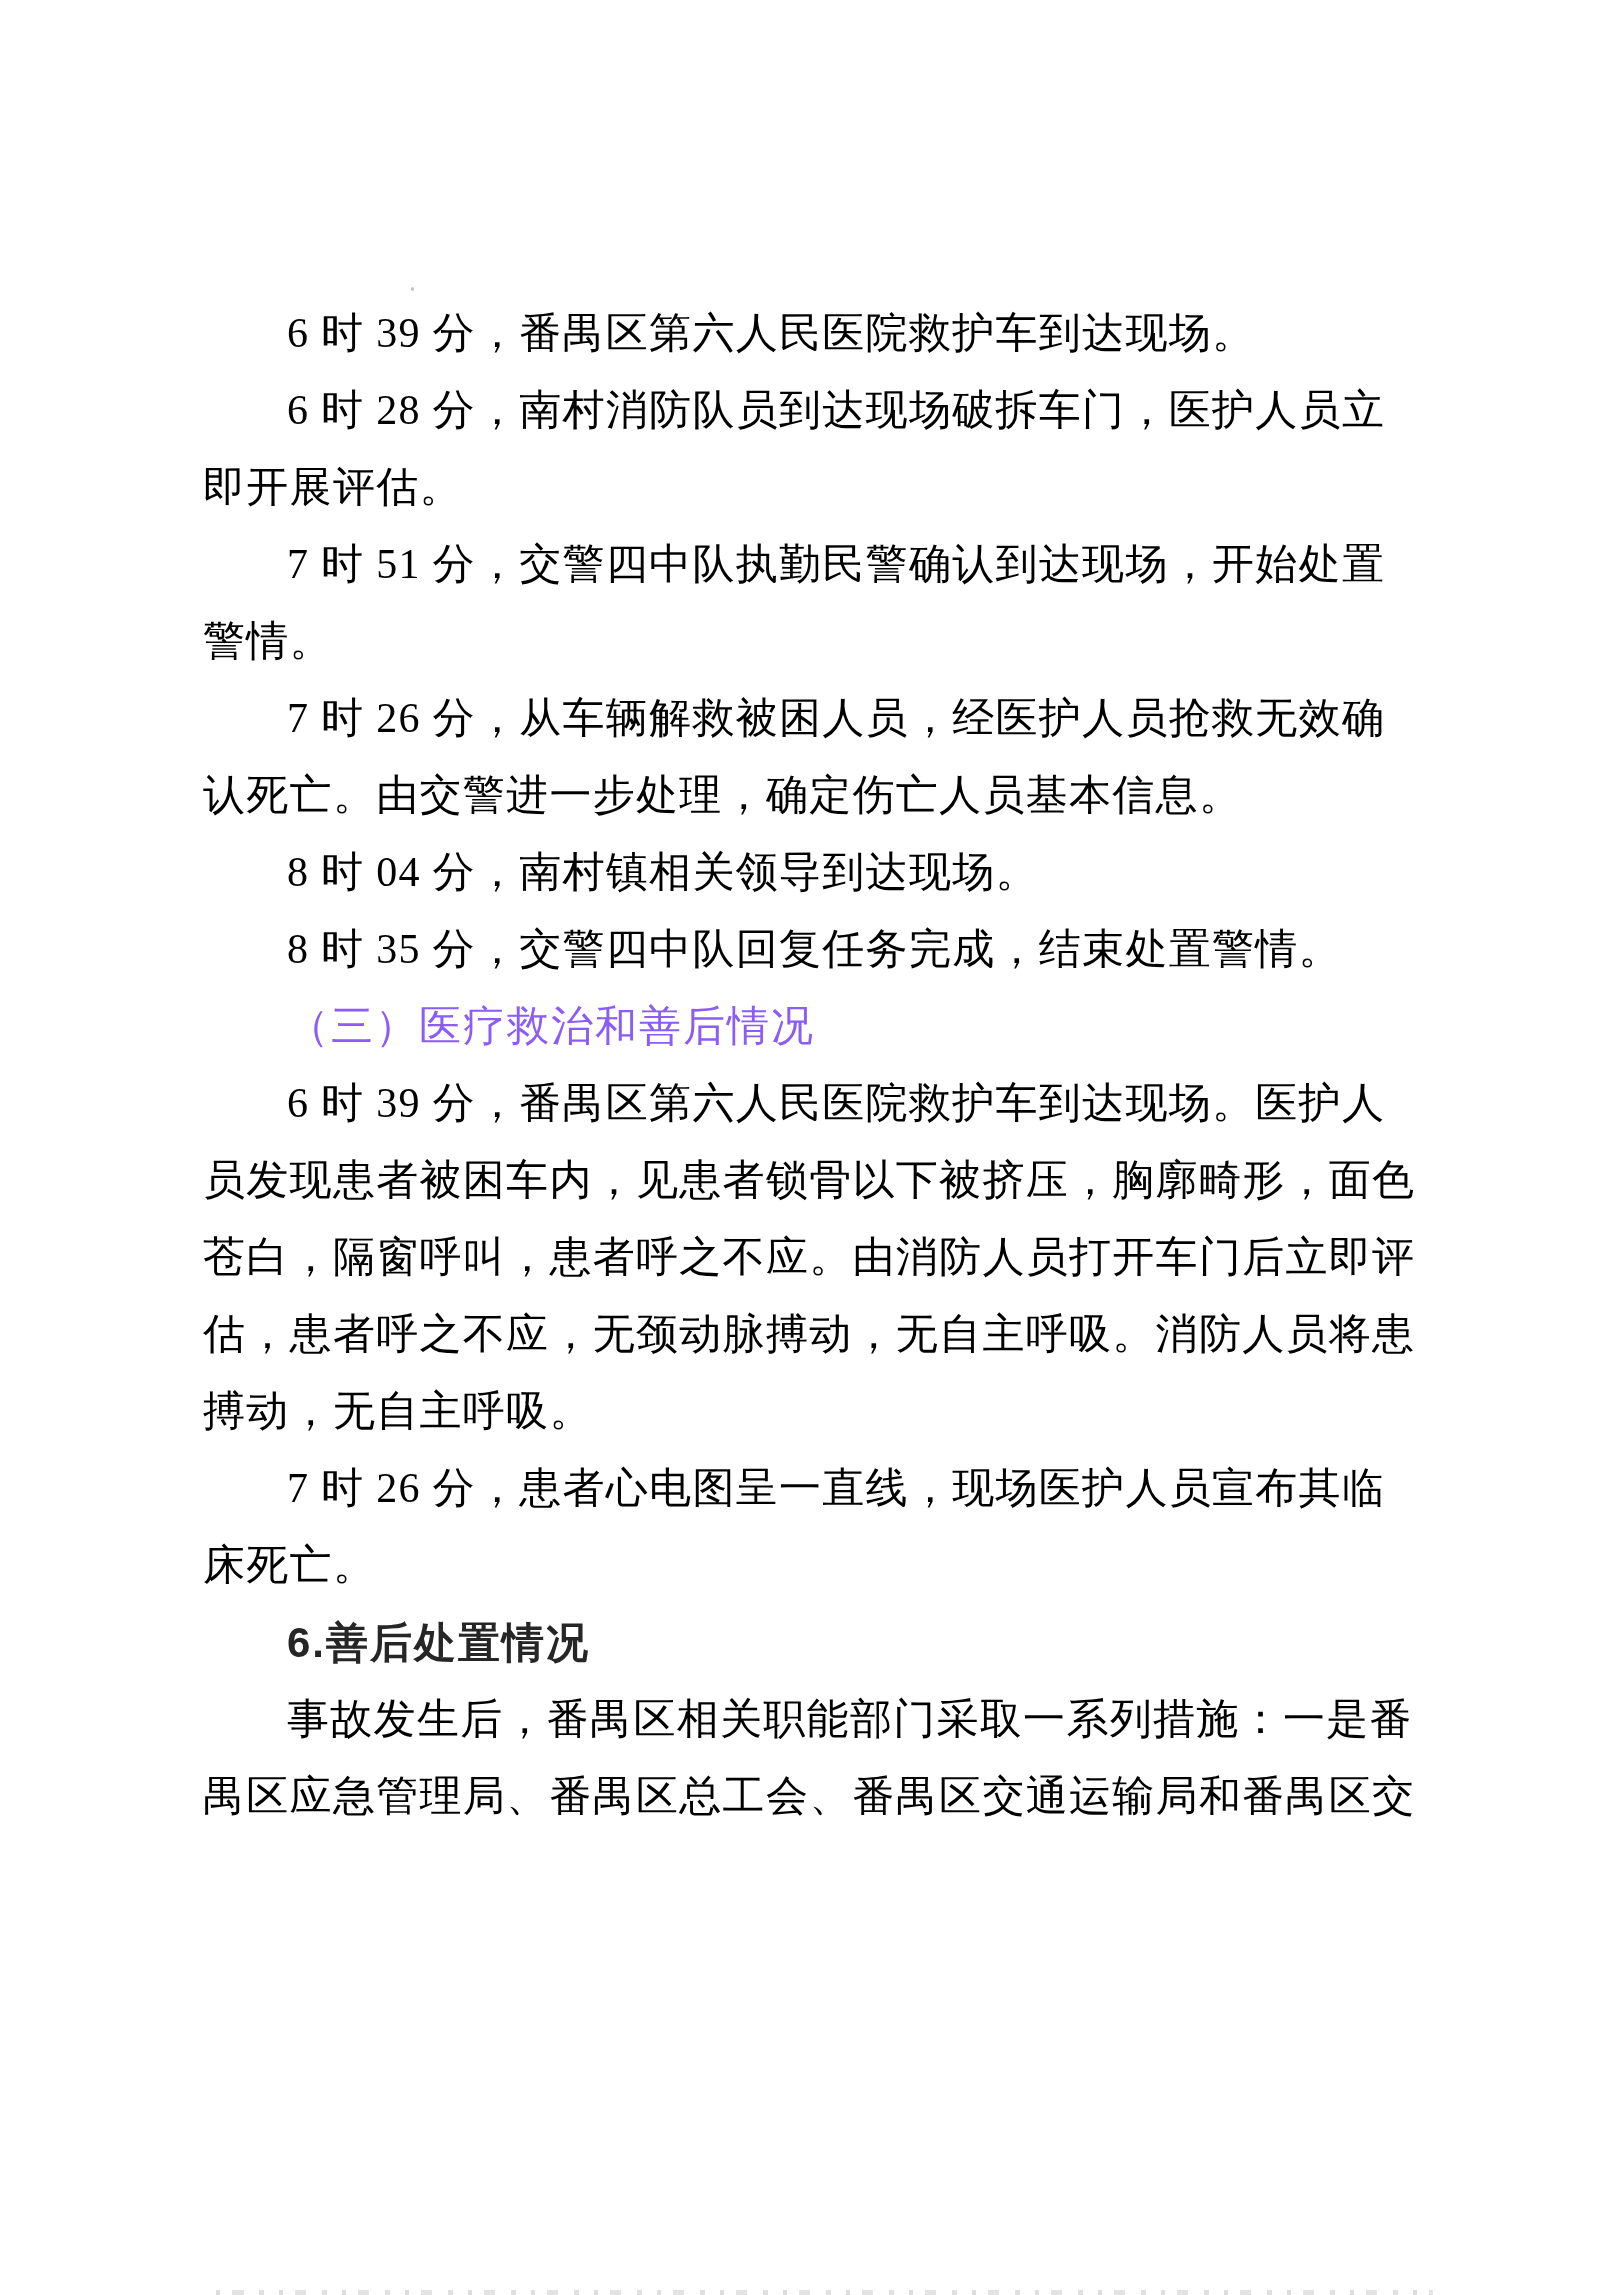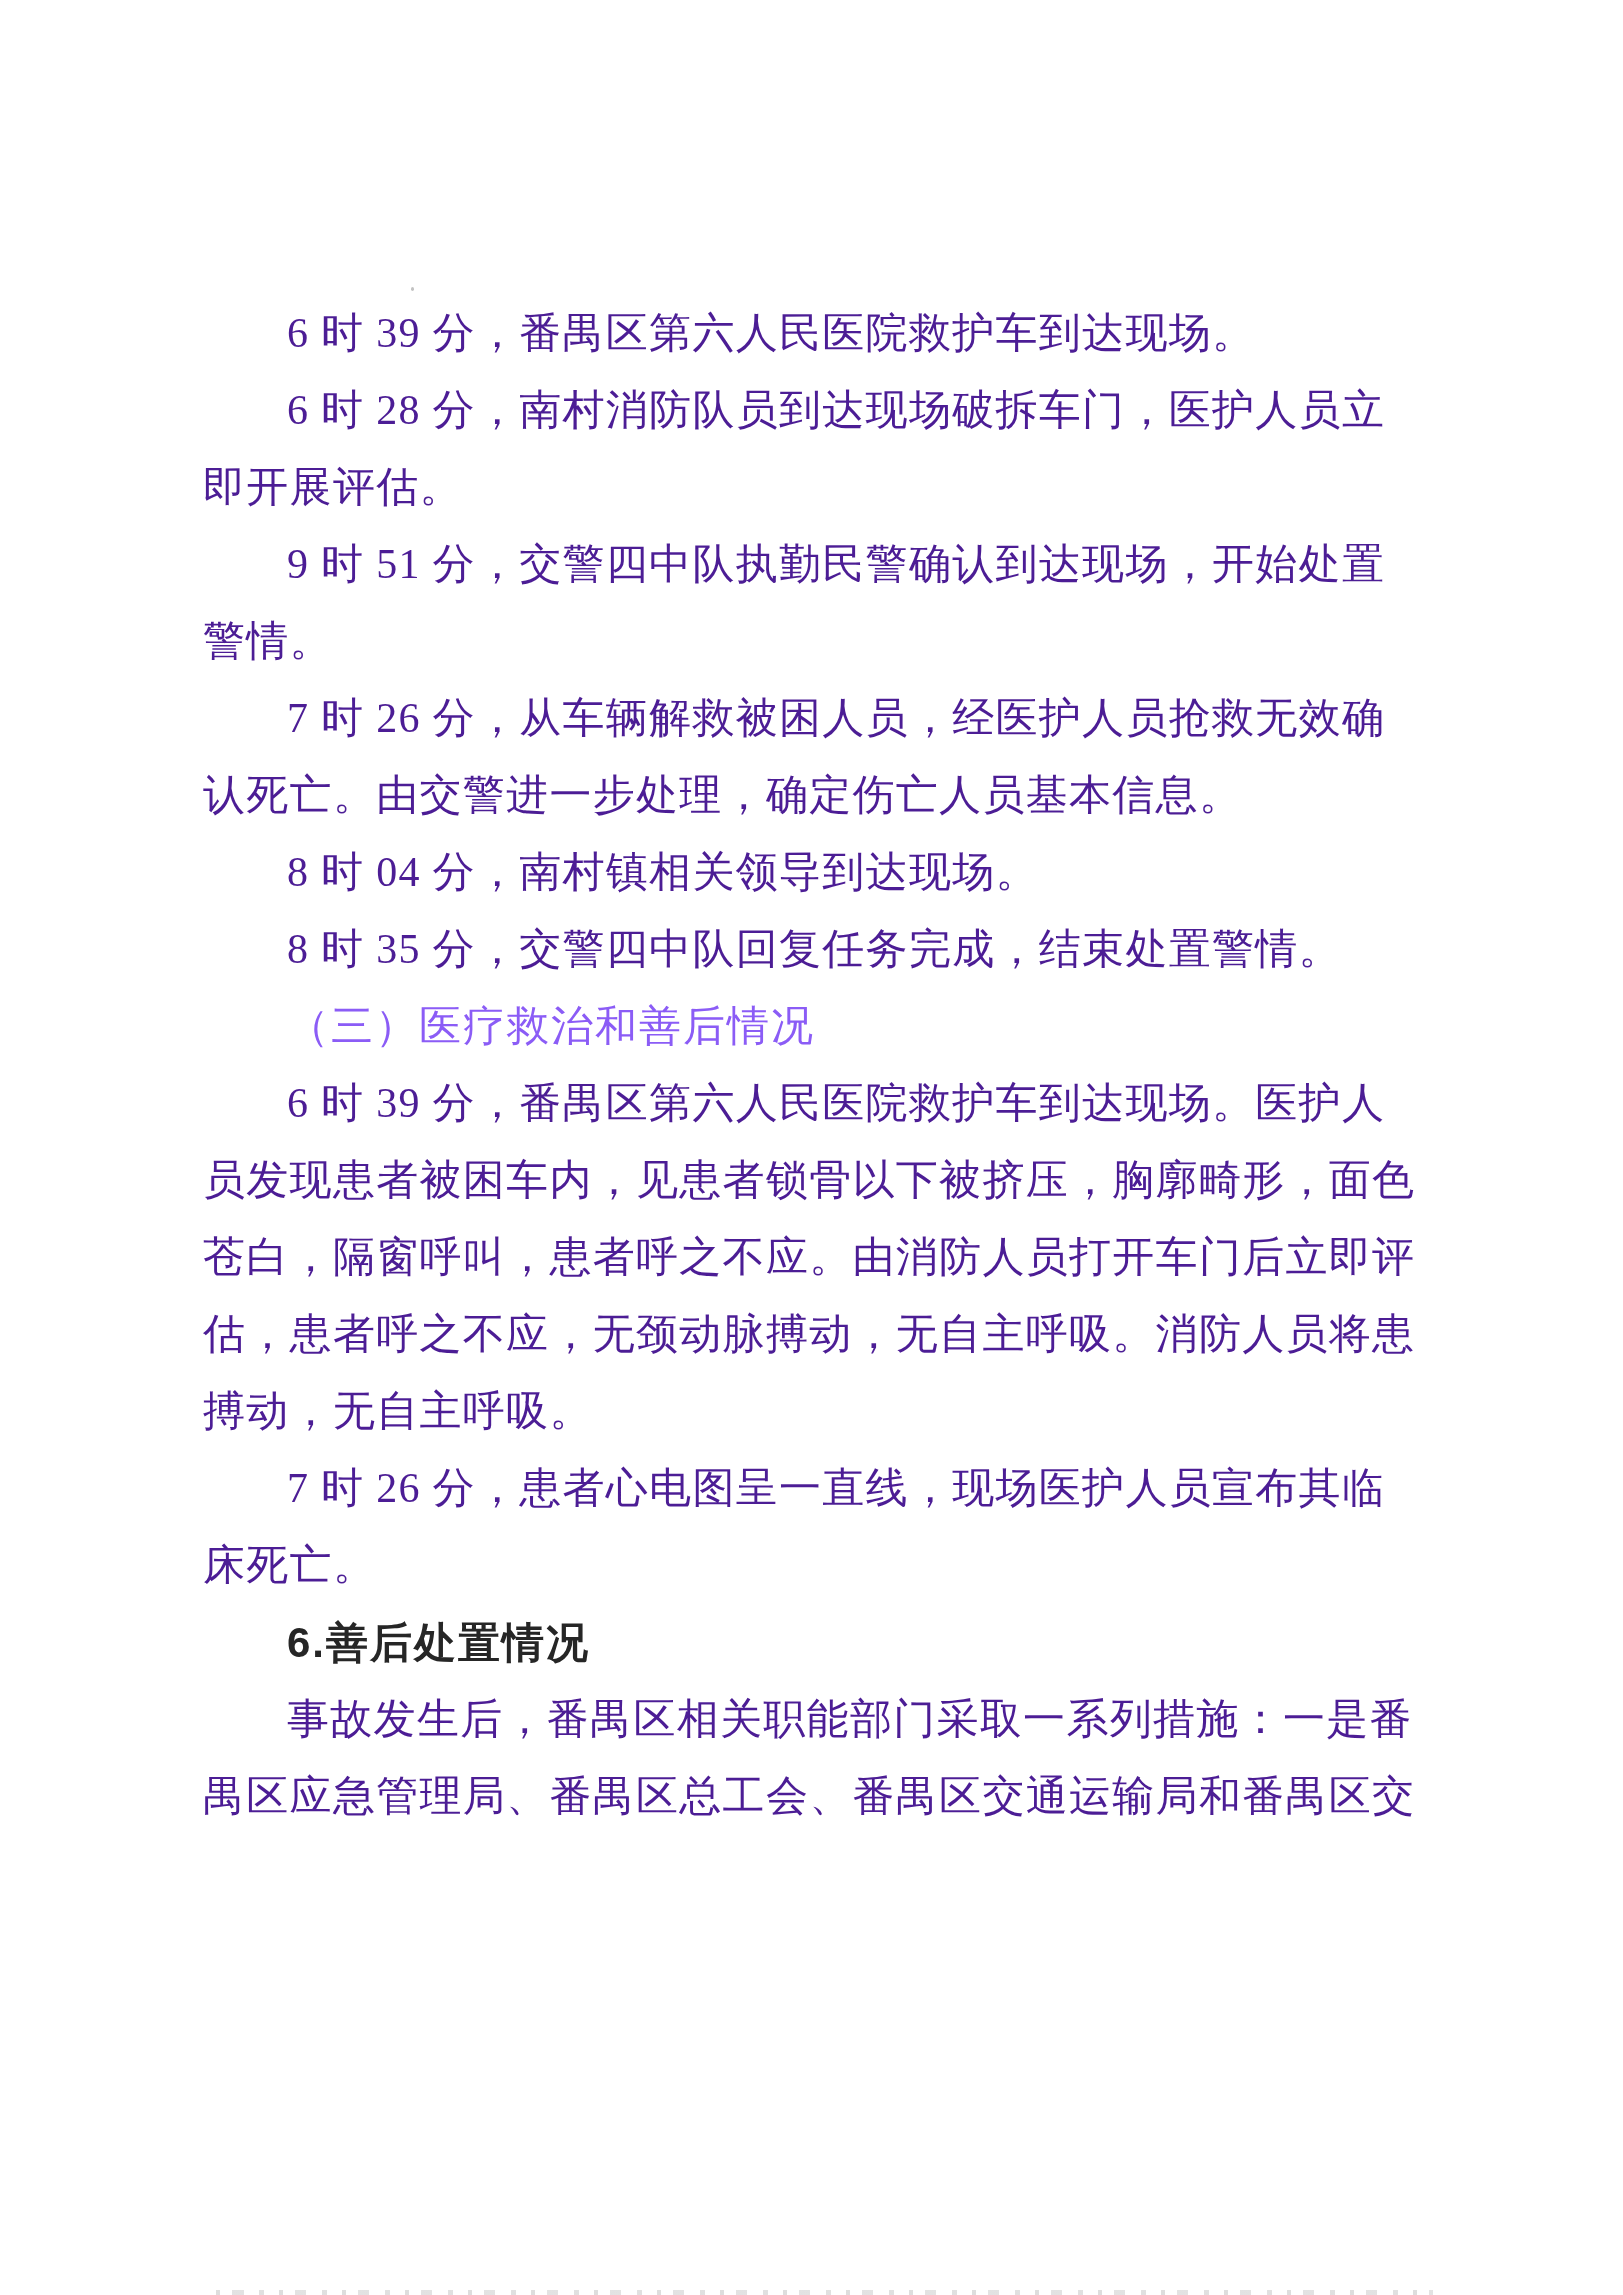--- a/index.html
+++ b/index.html
@@ -19,21 +19,21 @@
     position: absolute;
     left: 203px;
     top: 295px;
     width: 1224px;
   }
   .line {
     height: 77px;
     line-height: 77px;
     font-size: 42px;
     letter-spacing: 1.3px;
-    color: #4c1d95;
+    color: #000000;
     white-space: nowrap;
     font-family: "Liberation Serif", "DejaVu Serif", serif;
   }
   .line.indent {
     padding-left: 84px;
   }
   .line.heading-bold {
     font-weight: 700;
     color: #262626;
     font-family: "Liberation Sans", "DejaVu Sans", sans-serif;
@@ -74,21 +74,21 @@
 </style>
 </head>
 <body>
 
 <div class="page">
   <div class="speck"></div>
   <div class="content" id="doc-content">
       <div class="line body indent">6 时 39 分，番禺区第六人民医院救护车到达现场。</div>
       <div class="line body indent">6 时 28 分，南村消防队员到达现场破拆车门，医护人员立</div>
       <div class="line body">即开展评估。</div>
-      <div class="line body indent">9 时 51 分，交警四中队执勤民警确认到达现场，开始处置</div>
+      <div class="line body indent">7 时 51 分，交警四中队执勤民警确认到达现场，开始处置</div>
       <div class="line body">警情。</div>
       <div class="line body indent">7 时 26 分，从车辆解救被困人员，经医护人员抢救无效确</div>
       <div class="line body">认死亡。由交警进一步处理，确定伤亡人员基本信息。</div>
       <div class="line body indent">8 时 04 分，南村镇相关领导到达现场。</div>
       <div class="line body indent">8 时 35 分，交警四中队回复任务完成，结束处置警情。</div>
       <div class="line subheading-kaiti indent">（三）医疗救治和善后情况</div>
       <div class="line body indent">6 时 39 分，番禺区第六人民医院救护车到达现场。医护人</div>
       <div class="line body">员发现患者被困车内，见患者锁骨以下被挤压，胸廓畸形，面色</div>
       <div class="line body">苍白，隔窗呼叫，患者呼之不应。由消防人员打开车门后立即评</div>
       <div class="line body">估，患者呼之不应，无颈动脉搏动，无自主呼吸。消防人员将患</div>

